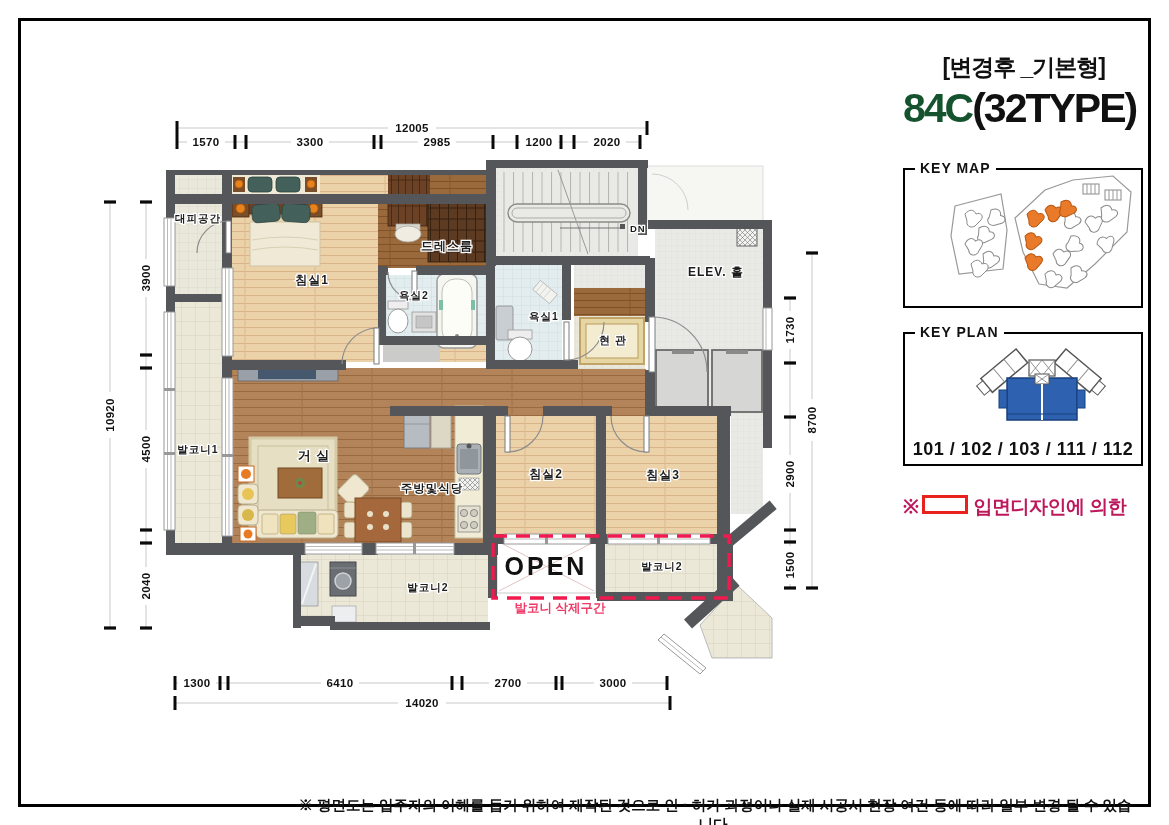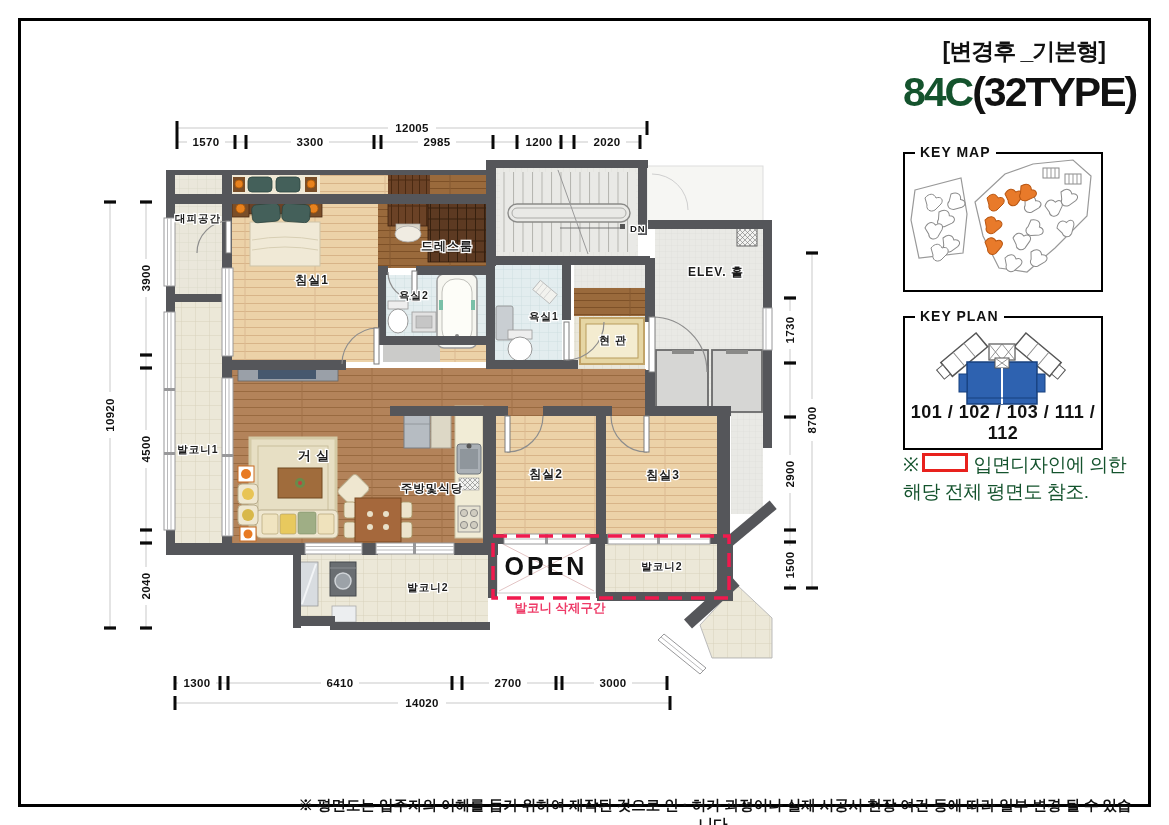--- a/index.html
+++ b/index.html
@@ -1,32 +1,32 @@
 <!DOCTYPE html>
 <html><head>
 <meta charset="utf-8">
 <style>
   html,body{margin:0;padding:0;background:#fff;}
   .page{position:relative;width:1169px;height:825px;background:#ffffff;overflow:hidden;
         font-family:"Liberation Sans", sans-serif;}
   .frame{position:absolute;left:18px;top:18px;right:18px;bottom:18px;border:3px solid #000;}
   .plan-svg{position:absolute;left:80px;top:95px;width:740px;height:640px;}
-  .right-panel{position:absolute;left:903px;top:36px;width:202px;}
+  .right-panel{position:absolute;left:903px;top:52px;width:202px;}
   .rev-tag{text-align:right;font-size:23px;font-weight:bold;letter-spacing:-1px;color:#111;white-space:nowrap;}
   .unit-title{text-align:right;font-size:41px;font-weight:bold;letter-spacing:-2px;color:#111;
               white-space:nowrap;margin-top:2px;}
   .unit-title .red{color:#14532d;}
-  .map-box{position:relative;border:2px solid #000;width:196px;background:#fff;}
+  .map-box{position:relative;border:2px solid #000;width:196px;background:#fff;padding-left:40px;}
   .keymap-box{margin-top:36px;height:136px;}
   .keyplan-box{margin-top:24px;height:130px;}
   .box-label{position:absolute;top:-10px;left:10px;background:#fff;padding:0 5px;
              font-weight:bold;font-size:14px;letter-spacing:1px;color:#111;}
   .units-line{position:absolute;bottom:4px;left:0;width:100%;text-align:center;
               font-size:18px;font-weight:bold;color:#111;letter-spacing:0.5px;}
-  .red-note{margin-top:2px;color:#14532d;font-weight:normal;font-size:19px;line-height:1.42;
+  .red-note{margin-top:28px;color:#be185d;font-weight:bold;font-size:19px;line-height:1.42;
             letter-spacing:-0.5px;white-space:nowrap;}
   .note-rect{display:inline-block;width:40px;height:13px;border:3px solid #e8211d;
              vertical-align:-1px;margin:0 5px 0 4px;background:#fff;}
   .footer{position:absolute;left:295px;top:796px;width:840px;text-align:center;
           font-size:14.5px;font-weight:bold;color:#111;}
   .w{fill:#55565a;}
   .rlabel{font-weight:bold;fill:#1c1c1c;stroke:#ffffff;stroke-width:2.5px;paint-order:stroke;
           letter-spacing:1px;}
   .dtext{font-size:11.5px;font-weight:bold;fill:#111;letter-spacing:0.3px;}
   .dline{stroke:#c9c9c9;stroke-width:1;}
@@ -612,18 +612,17 @@
           <path d="M90,40 L104,50 M104,40 L90,50" stroke="#777" stroke-width="0.8"></path>
           <line x1="97" y1="50" x2="97" y2="86" stroke="#ffffff" stroke-width="2"></line>
           <line x1="62" y1="80" x2="132" y2="80" stroke="#17407e" stroke-width="1"></line>
         </g>
       </svg>
       <div class="units-line">101 / 102 / 103 / 111 / 112</div>
     </div>
 
     <div class="red-note">
       <div><span>※</span><span class="note-rect"></span><span>입면디자인에 의한</span></div>
-      <div>해당 전체 평면도 참조.</div>
     </div>
   </div>
 
   <div class="footer">※ 평면도는 입주자의 이해를 돕기 위하여 제작된 것으로 인 · 허가 과정이나 실제 시공시 현장 여건 등에 따라 일부 변경 될 수 있습니다.</div>
 </div>
 
 </body></html>

